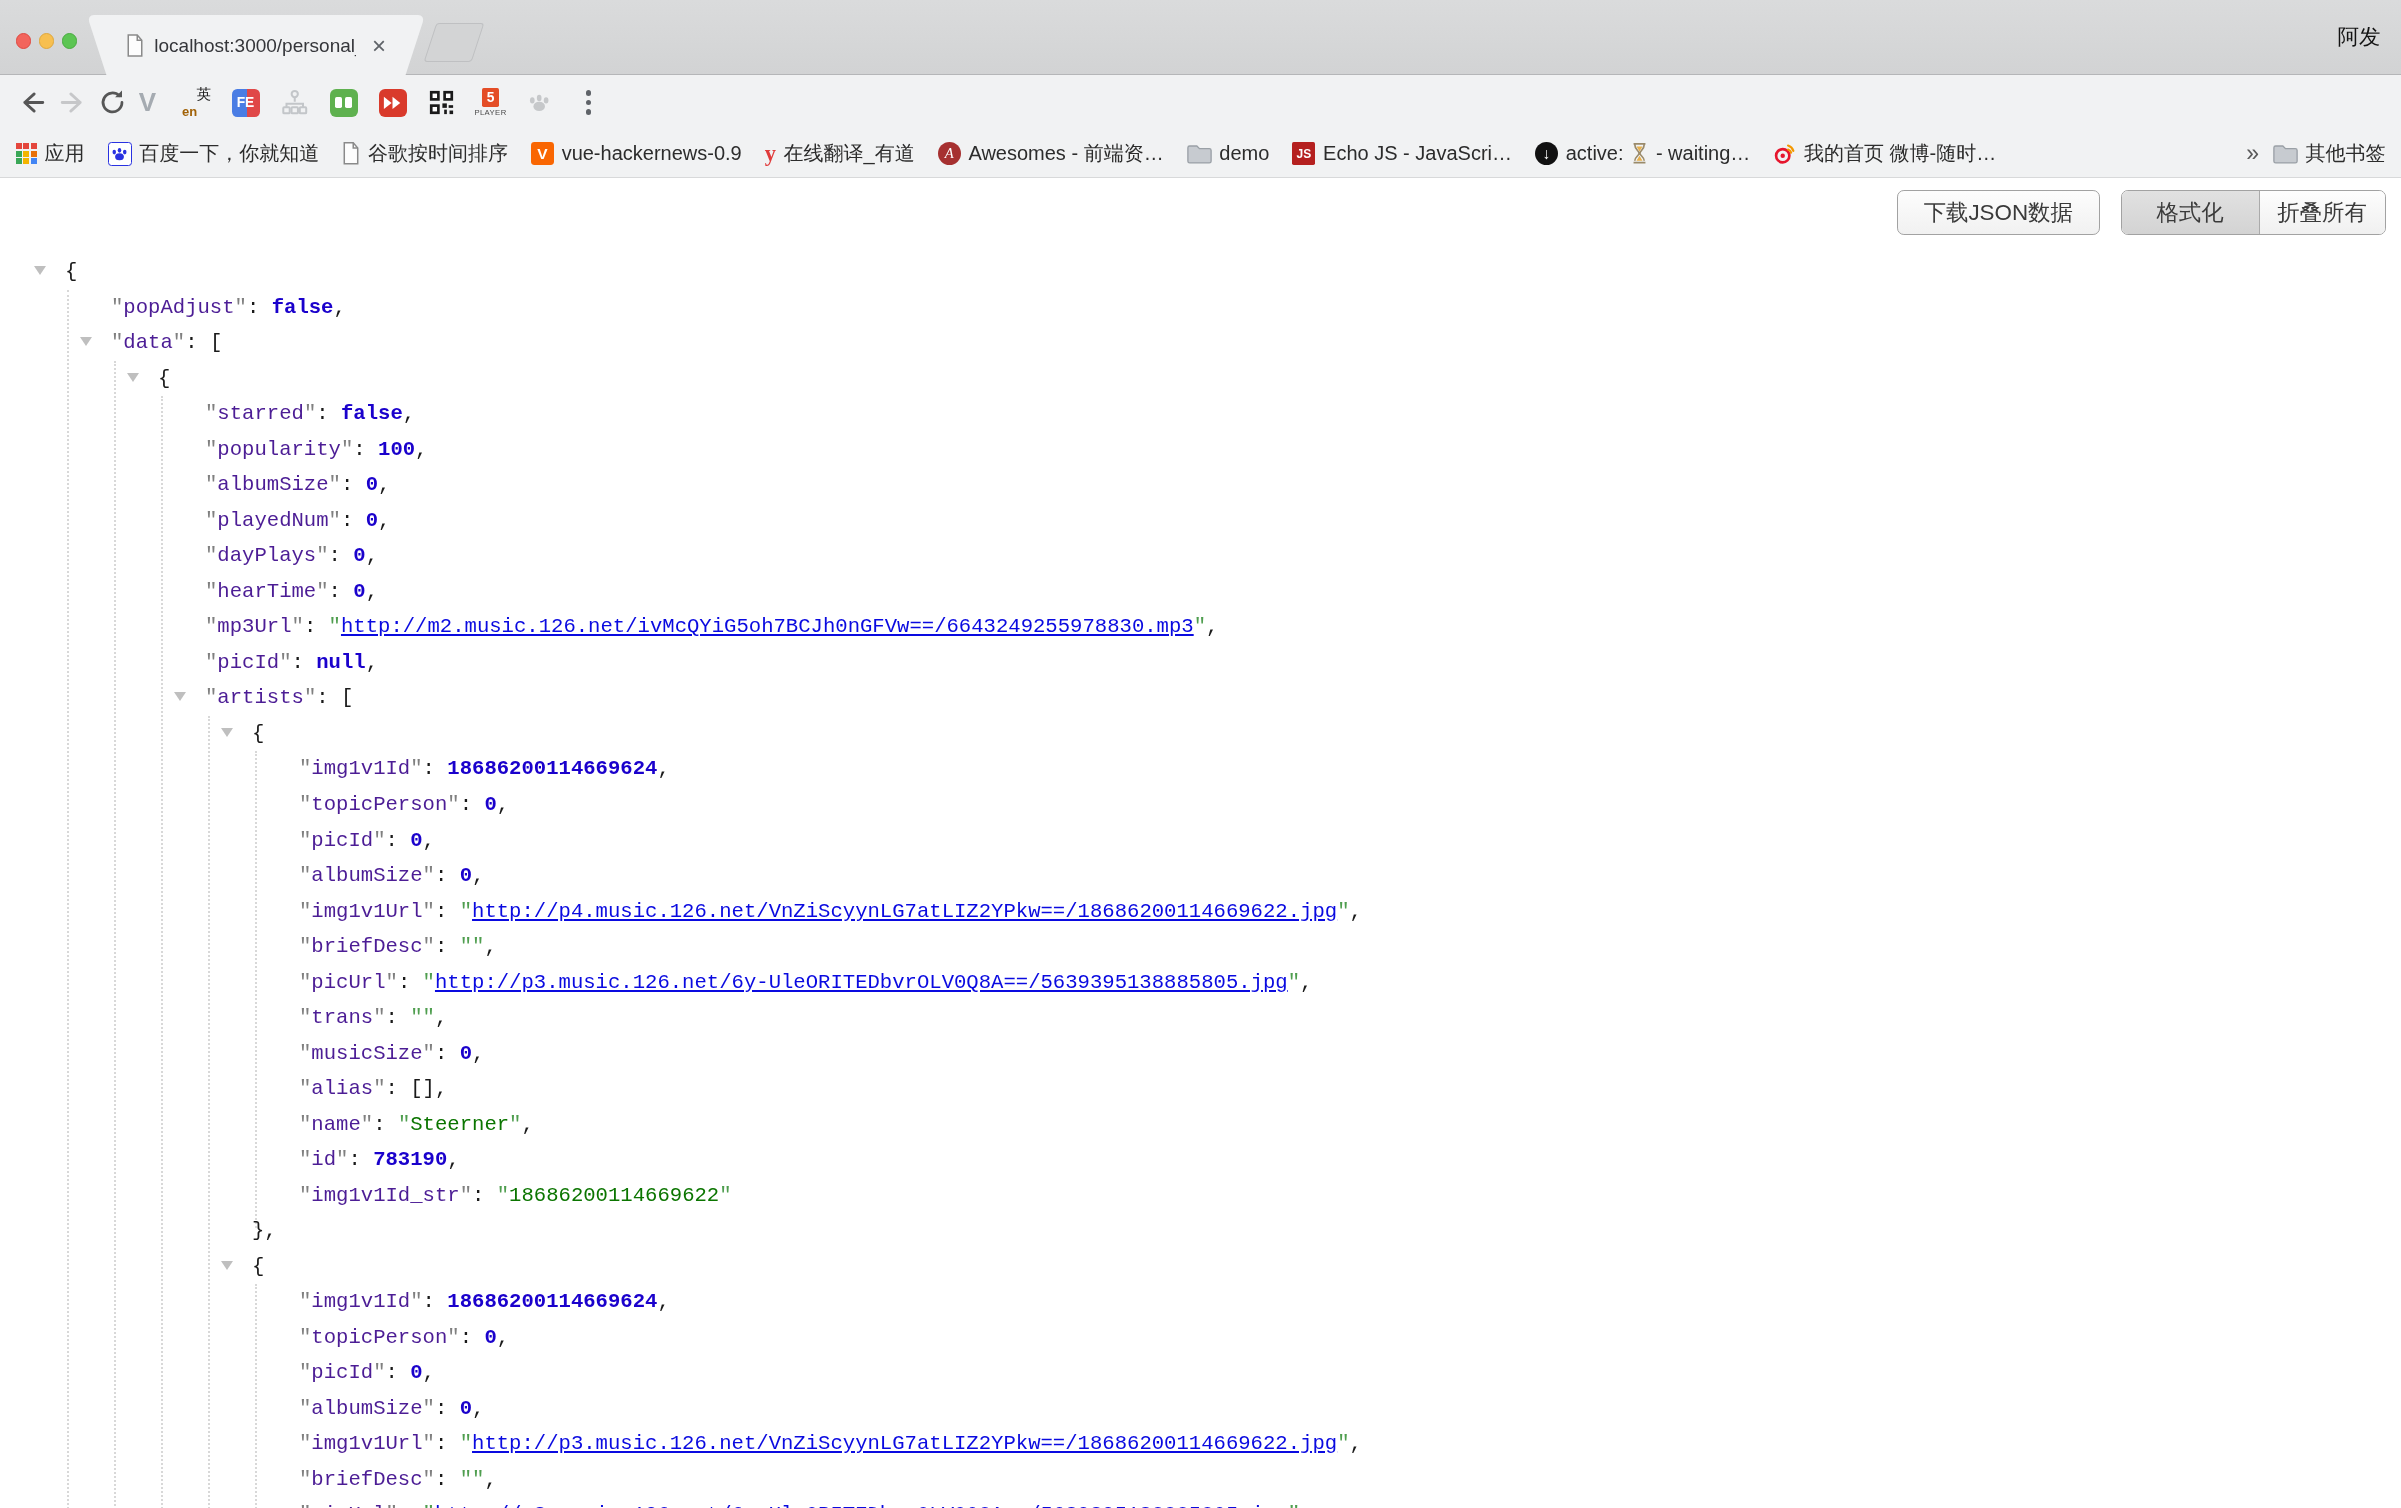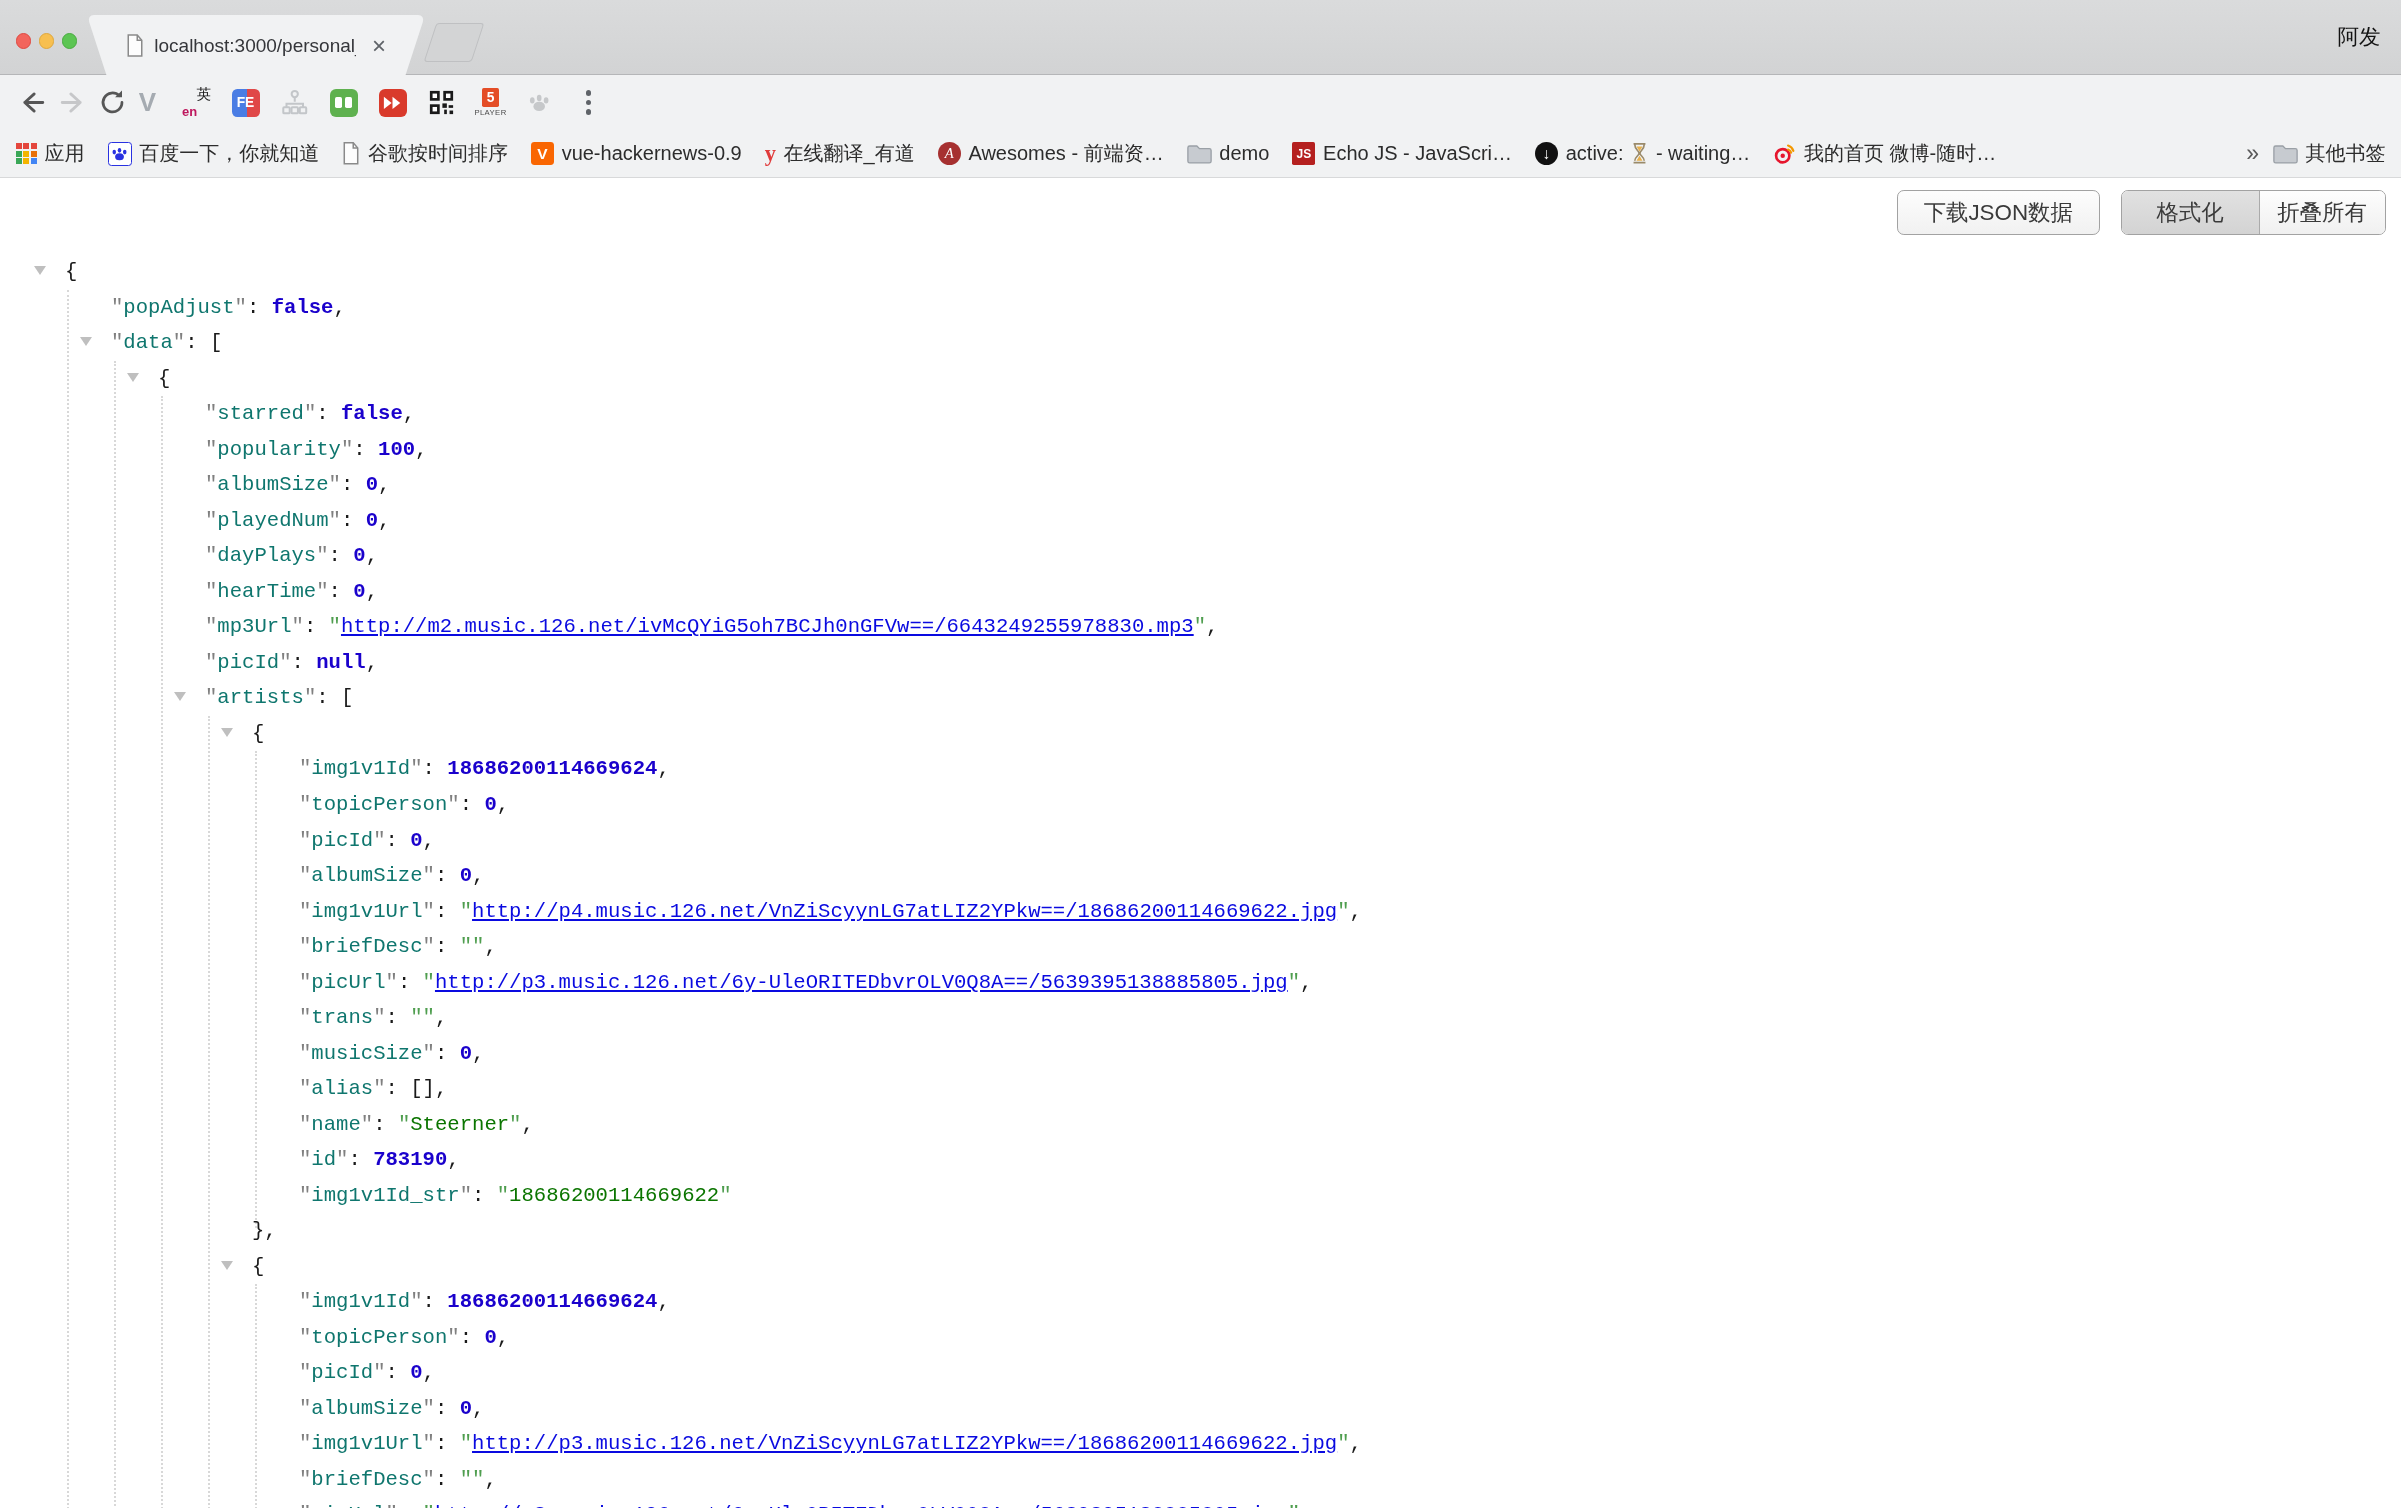--- a/index.html
+++ b/index.html
@@ -42,21 +42,21 @@
   .addr .spacer { flex: 1; }
   .exts { display: flex; align-items: center; gap: 18px; flex: none; }
   .ext { width: 31px; height: 34px; display: flex; align-items: center;
     justify-content: center; flex: none; }
 
   
   .ext-v { font-size: 26px; font-weight: 800; color: #a5abb1; }
   .tr-ic { position: relative; width: 29px; height: 29px; }
   .tr-ic .a { position: absolute; top: -2.6px; right: 0; font-size: 14.6px; color: #1a1a1a; }
   .tr-ic .b { position: absolute; bottom: -1.7px; left: 0; font-size: 13px;
-    font-weight: bold; color: #be185d; }
+    font-weight: bold; color: #a16207; }
   .fe-ic { width: 28px; height: 28px; border-radius: 5.2px; color: #fff;
     font-size: 13.8px; font-weight: bold; display: flex; align-items: center;
     justify-content: center; letter-spacing: 0;
     background: linear-gradient(90deg, #4a7de4 55%, #e04848 55%); }
   .tm-ic { width: 28px; height: 28px; border-radius: 6px; background: #5fb14f;
     display: flex; align-items: center; justify-content: center; gap: 2.6px; }
   .tm-ic i { width: 7.7px; height: 10.3px; background: #fff; border-radius: 1.7px; }
   .ff-ic { width: 28px; height: 28px; border-radius: 6px; background: #d93a2b;
     display: flex; align-items: center; justify-content: center; }
   .h5-ic { display: flex; flex-direction: column; align-items: center; gap: 0.9px; }
@@ -109,21 +109,21 @@
 
   
   .json { position: relative; height: 1266px; overflow: hidden;
     font-family: "Liberation Mono", "DejaVu Sans Mono", monospace;
     font-size: 20.6px; color: #1a1a1a; }
   .jline { position: absolute; left: 0; right: 0; white-space: nowrap; z-index: 1; }
   .tri { position: absolute; top: 12px; width: 0; height: 0;
     border-left: 6.9px solid transparent; border-right: 6.9px solid transparent;
     border-top: 9.5px solid #bfbfbf; }
   .q   { color: #808080; }
-  .key { color: #0f766e; }
+  .key { color: #4c1d95; }
   .p   { color: #1a1a1a; }
   .num { color: #1A01CC; font-weight: bold; }
   .str { color: #0B7500; }
   .sq  { color: #4f9e4f; }
   .lnk { color: #0a0ae0; text-decoration: underline; }
   .guide { position: absolute; width: 0; border-left: 2.6px dotted #d8d8d8; z-index: 0; }
 </style>
 </head>
 <body>
 

